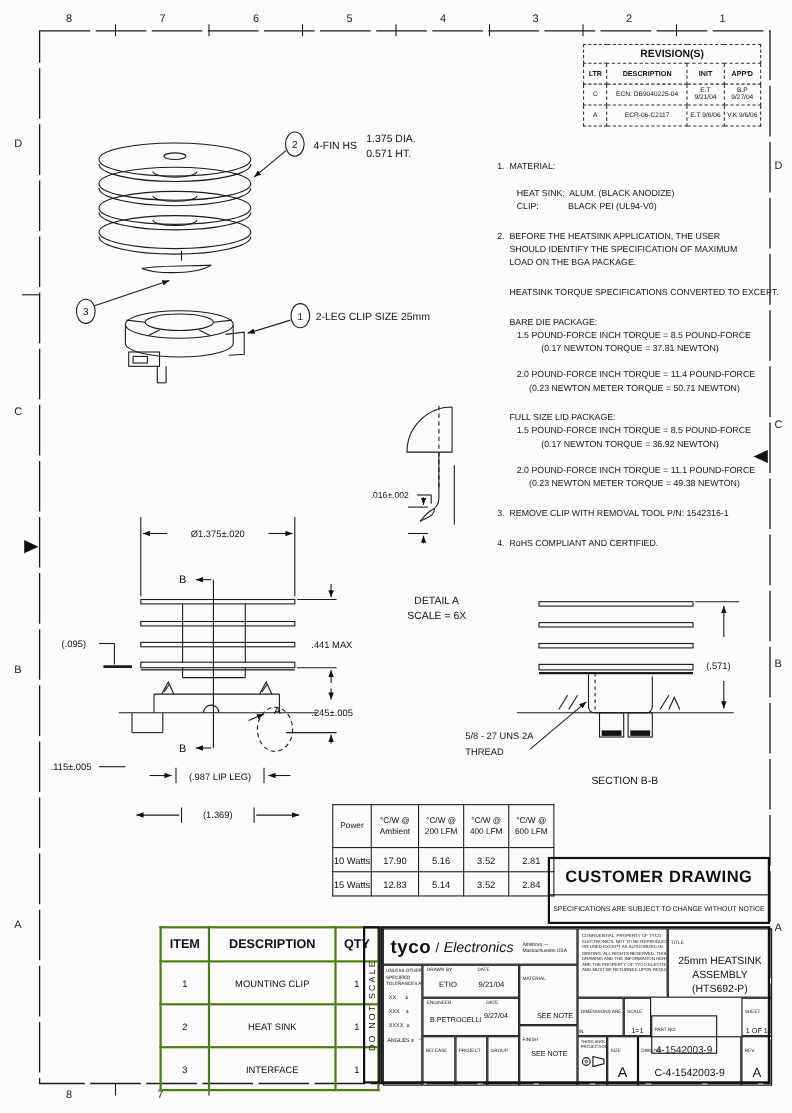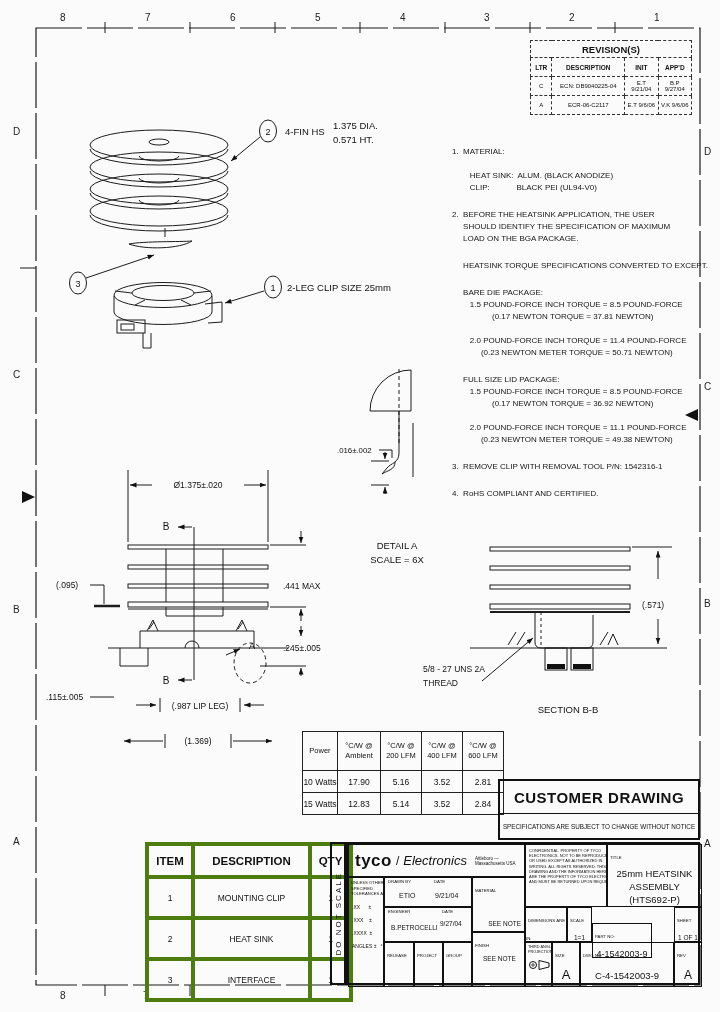--- a/index.html
+++ b/index.html
@@ -26,21 +26,21 @@
   .thermal td{height:21px;font-size:8.5px;}
   .thermal .c0{width:34px;}.thermal .c1{width:42px;}.thermal .c2{width:40px;}
   .thermal .c3{width:40px;}.thermal .c4{width:40px;}
   
   .cust{position:absolute;left:498px;top:779px;width:202px;height:61px;border:2px solid #111;box-sizing:border-box;}
   .cust .big{height:32px;border-bottom:1.5px solid #111;display:flex;align-items:center;justify-content:center;
              font-size:15px;font-weight:bold;letter-spacing:.5px;}
   .cust .sub{height:25px;display:flex;align-items:center;justify-content:center;font-size:6.3px;}
   
   .parts{position:absolute;left:145px;top:842px;border-collapse:collapse;text-align:center;}
-  .parts th,.parts td{border:4px solid #4d7c0f;}
+  .parts th,.parts td{border:2px solid #4d7c0f;}
   .parts th{font-size:11.5px;height:27px;}
   .parts td{font-size:8.5px;height:35px;}
   .parts .p0{width:40px;}.parts .p1{width:111px;}.parts .p2{width:35px;}
   .dns{position:absolute;left:330px;top:842px;width:16px;height:143px;border:2px solid #111;box-sizing:border-box;
        display:flex;align-items:center;justify-content:center;}
   .dns span{writing-mode:vertical-rl;transform:rotate(180deg);font-size:8px;letter-spacing:2px;white-space:nowrap;}
   
   .tblock{position:absolute;left:346px;top:842px;width:354px;height:143px;border:2px solid #111;box-sizing:border-box;}
   .tb{position:absolute;border:1px solid #111;box-sizing:border-box;overflow:hidden;}
   .lbl{font-size:4.3px;line-height:5.5px;padding:1px 0 0 2px;}

